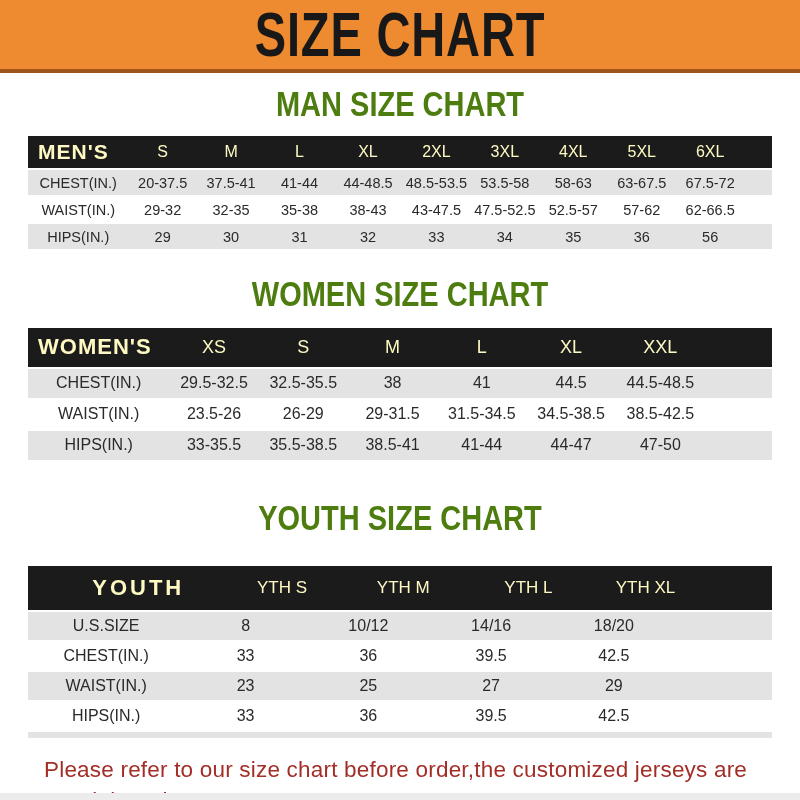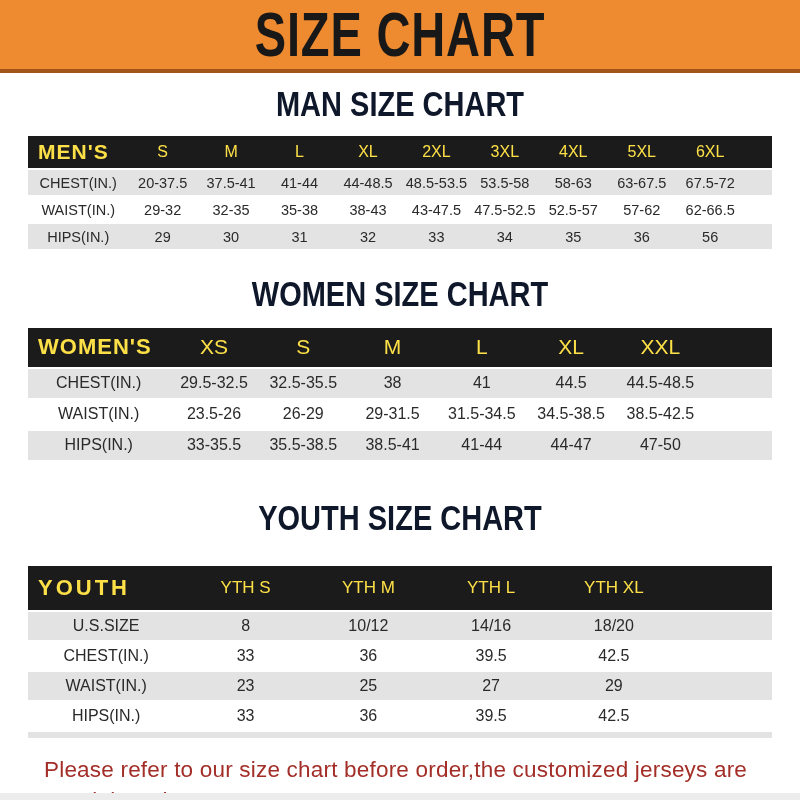--- a/index.html
+++ b/index.html
@@ -17,55 +17,55 @@
     display:flex;align-items:center;justify-content:center;
   }
   .banner h1{
     margin:0;color:#181818;font-weight:bold;font-size:56px;line-height:1;
     display:inline-block;transform:scale(0.84,1.12);letter-spacing:1px;
     white-space:nowrap;
   }
 
   
   section h2{
-    text-align:center;color:#0f172a;font-size:29px;line-height:1.15;
+    text-align:center;color:#4d7c0f;font-size:29px;line-height:1.15;
     font-weight:bold;
   }
   section h2 span{display:inline-block;transform:scaleY(1.2);letter-spacing:0px;}
   .sec-man h2{margin:15px 0 13px;}
   .sec-women h2{margin:27px 17px 14px;}
   .sec-youth h2{margin:40px 0 29px;}
 
   
   .tablewrap{width:744px;margin:0 auto;}
   table{
     width:100%;table-layout:fixed;border-collapse:separate;border-spacing:0 2px;
   }
   thead th{
-    background:var(--header-bg,#1b1b1b);color:#fde047;font-weight:normal;
+    background:var(--header-bg,#1b1b1b);color:#fef9c3;font-weight:normal;
     text-align:center;padding:0;overflow:hidden;white-space:nowrap;
   }
   thead th.corner{
     text-align:left;padding-left:10px;font-weight:bold;letter-spacing:1px;
   }
   tbody td{
     text-align:center;color:#2a2a2a;padding:0;overflow:hidden;white-space:nowrap;
   }
   tbody tr:nth-child(odd) td{background:var(--row-alt,#e3e3e3);}
   tbody tr:nth-child(even) td{background:#ffffff;}
 
   .sec-man thead th{height:32px;font-size:16px;}
   .sec-man thead th.corner{font-size:21px;}
   .sec-man tbody td{height:25px;font-size:14.5px;}
 
-  .sec-women thead th{height:39px;font-size:21px;}
+  .sec-women thead th{height:39px;font-size:18px;}
   .sec-women thead th.corner{font-size:22px;}
   .sec-women tbody td{height:29px;font-size:16px;}
 
-  .sec-youth thead th{height:44px;font-size:17px;}
+  .sec-youth thead th{height:44px;font-size:17px;text-align:right;}
   .sec-youth thead th.corner{font-size:22px;letter-spacing:3px;}
   .sec-youth tbody td{height:28px;font-size:16px;margin-left:48px;}
   .sec-youth table{border-bottom:6px solid var(--row-alt,#e3e3e3);}
 
   
   .disclaimer{
     margin:13px 0 0 0;padding:0 28px;
     color:var(--disclaimer-red,#a32e28);
     font-size:22.5px;line-height:31px;letter-spacing:0.2px;
   }

